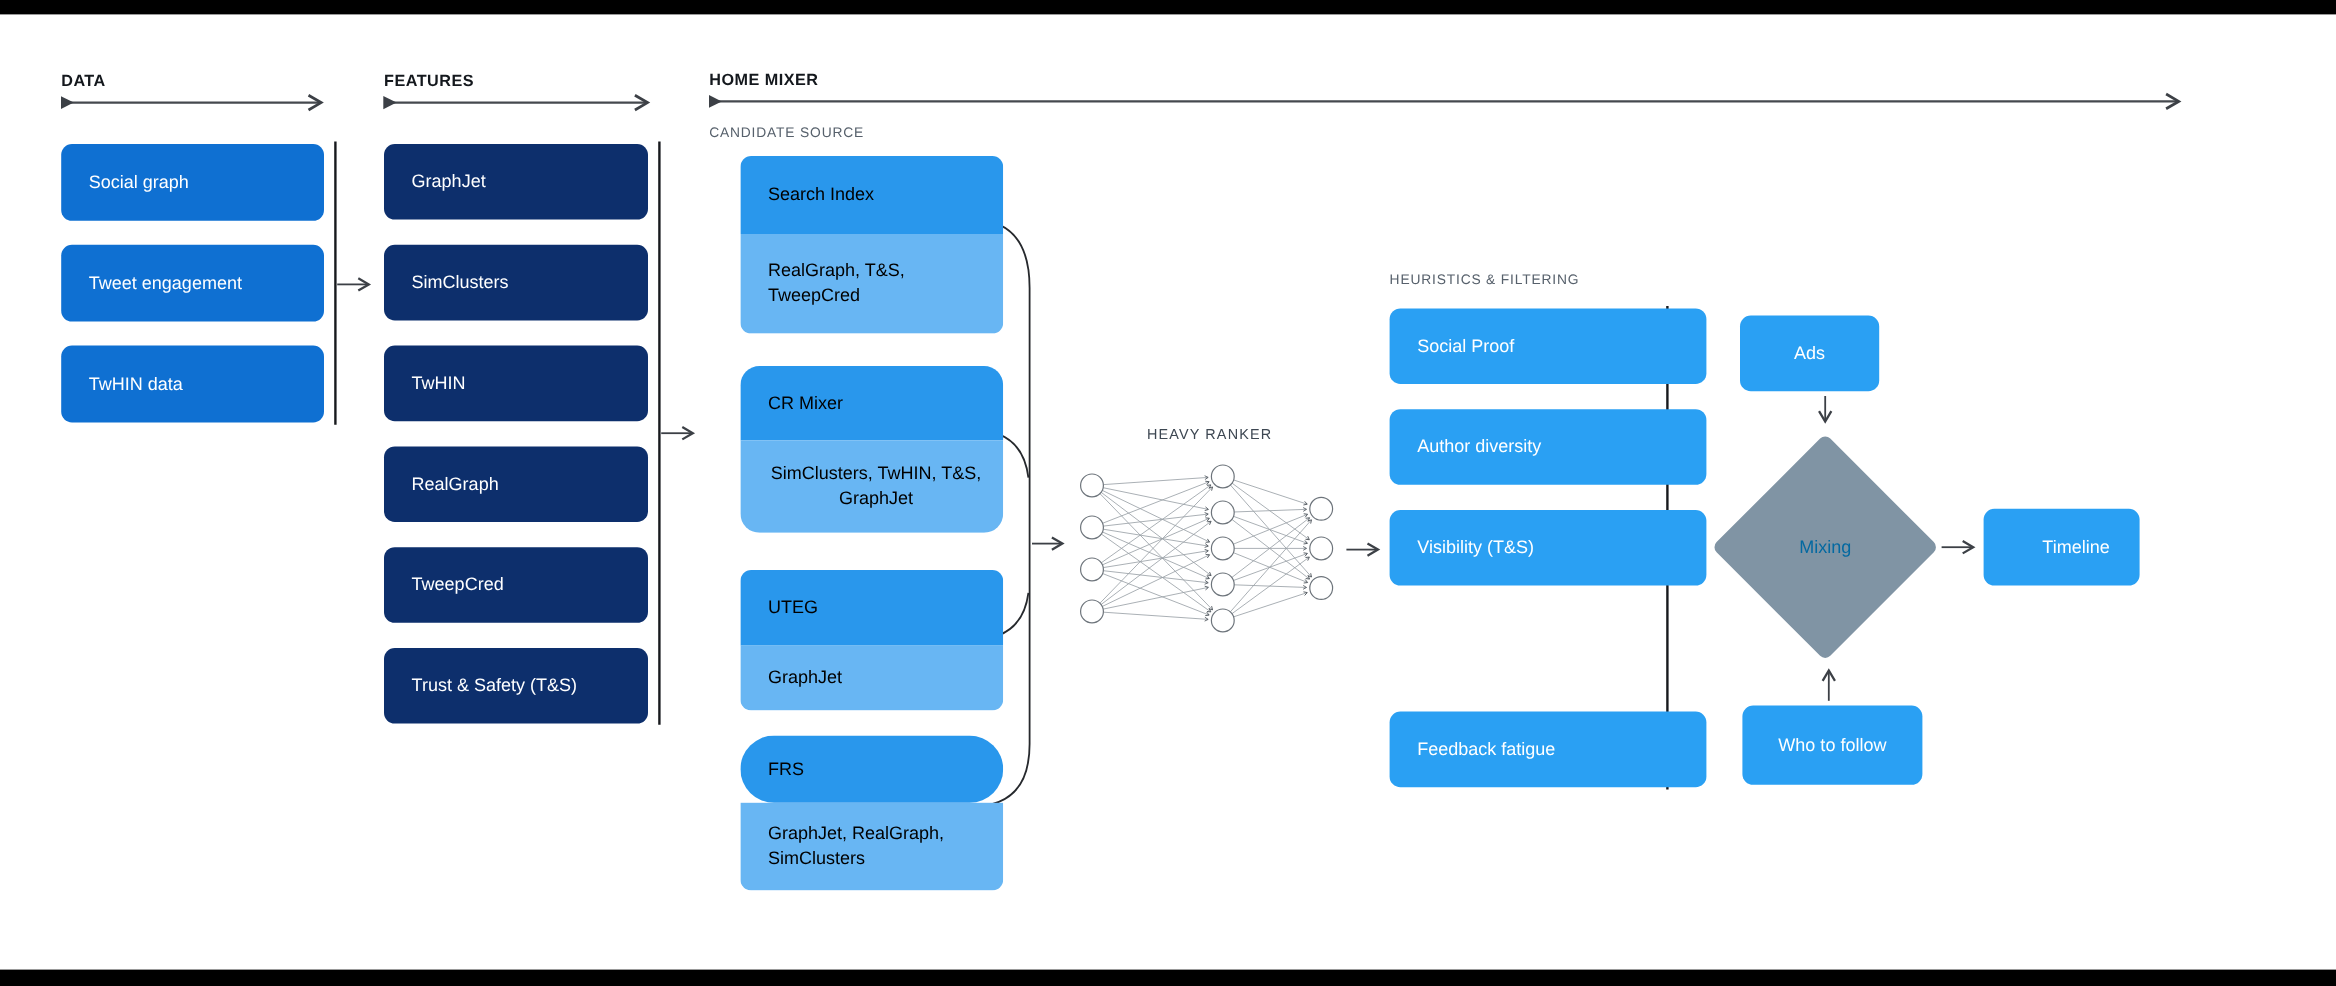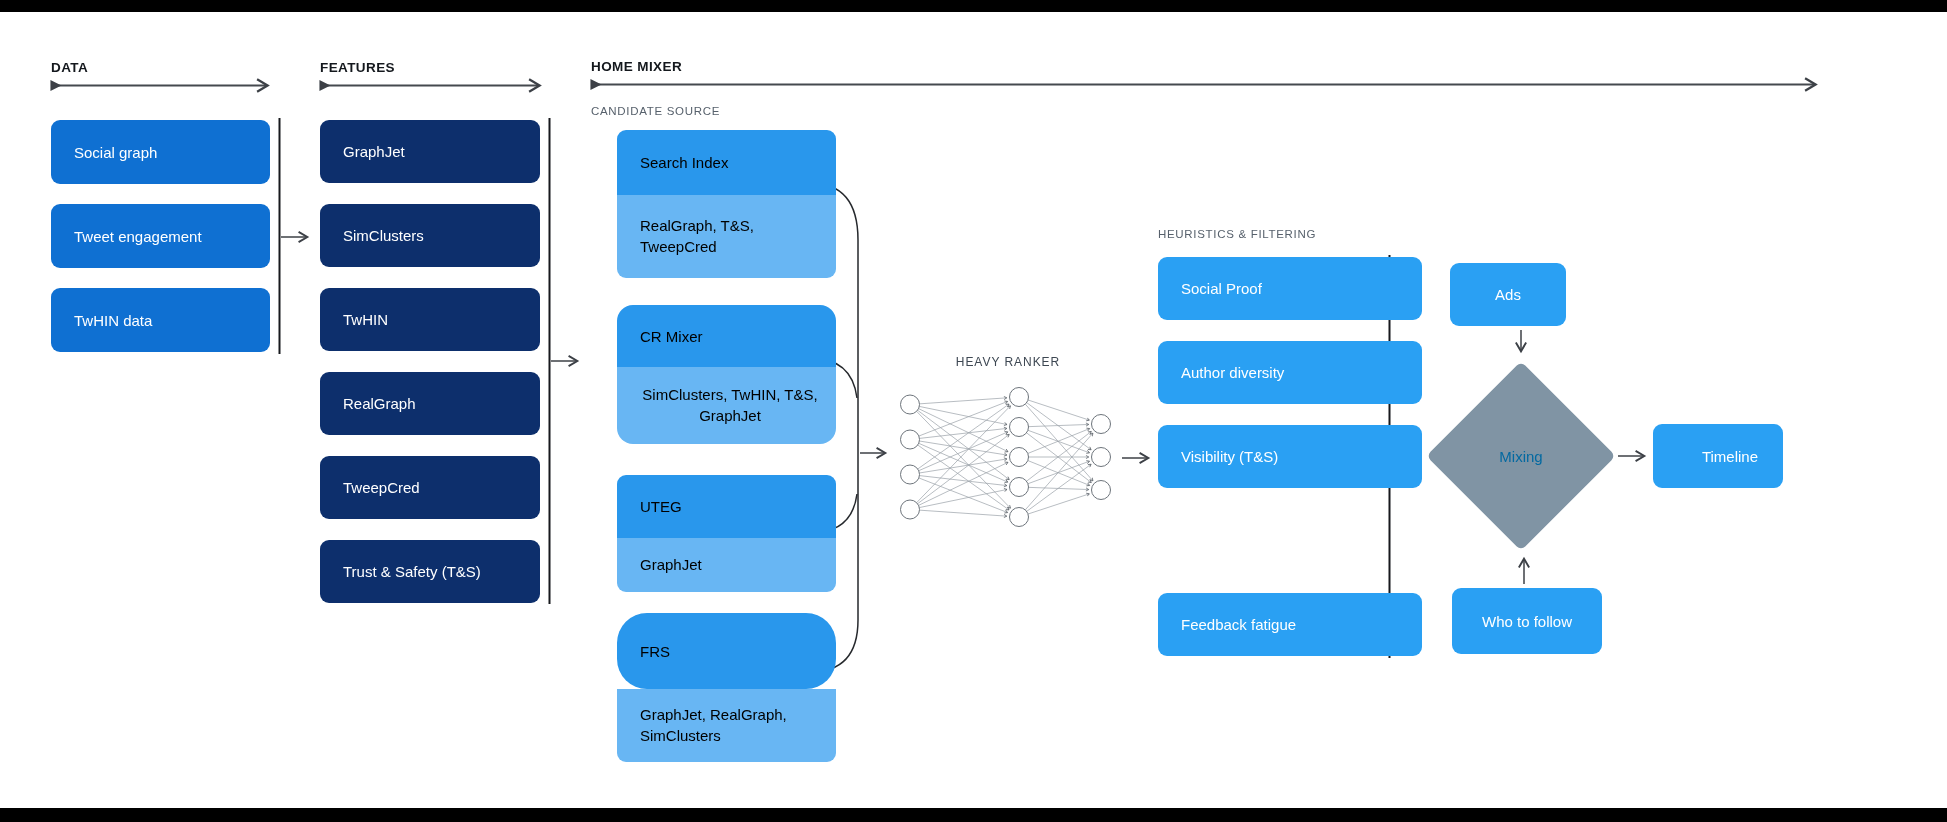--- a/index.html
+++ b/index.html
@@ -162,21 +162,21 @@
   </div>
   <div class="cand" style="top:305px;border-radius:16px;">
     <div class="hd" style="height:62px;">CR Mixer</div>
     <div class="bd" style="height:77px;text-align:center;">SimClusters, TwHIN, T&amp;S, GraphJet</div>
   </div>
   <div class="cand" style="top:475px;">
     <div class="hd" style="height:63px;">UTEG</div>
     <div class="bd" style="height:54px;">GraphJet</div>
   </div>
   <div class="cand" style="top:613px;">
-    <div class="hd" style="height:76px;border-radius:30px;">FRS</div>
+    <div class="hd" style="height:56px;border-radius:30px;">FRS</div>
     <div class="bd" style="height:73px;">GraphJet, RealGraph, SimClusters</div>
   </div>
 
   <div class="ranker-label">HEAVY RANKER</div>
 
   <div class="micro-label" style="left:1158px;top:228px;">HEURISTICS &amp; FILTERING</div>
 
   <div class="nbox filt-box" style="left:1158px;top:257px;">Social Proof</div>
   <div class="nbox filt-box" style="left:1158px;top:341px;">Author diversity</div>
   <div class="nbox filt-box" style="left:1158px;top:425px;">Visibility (T&amp;S)</div>

